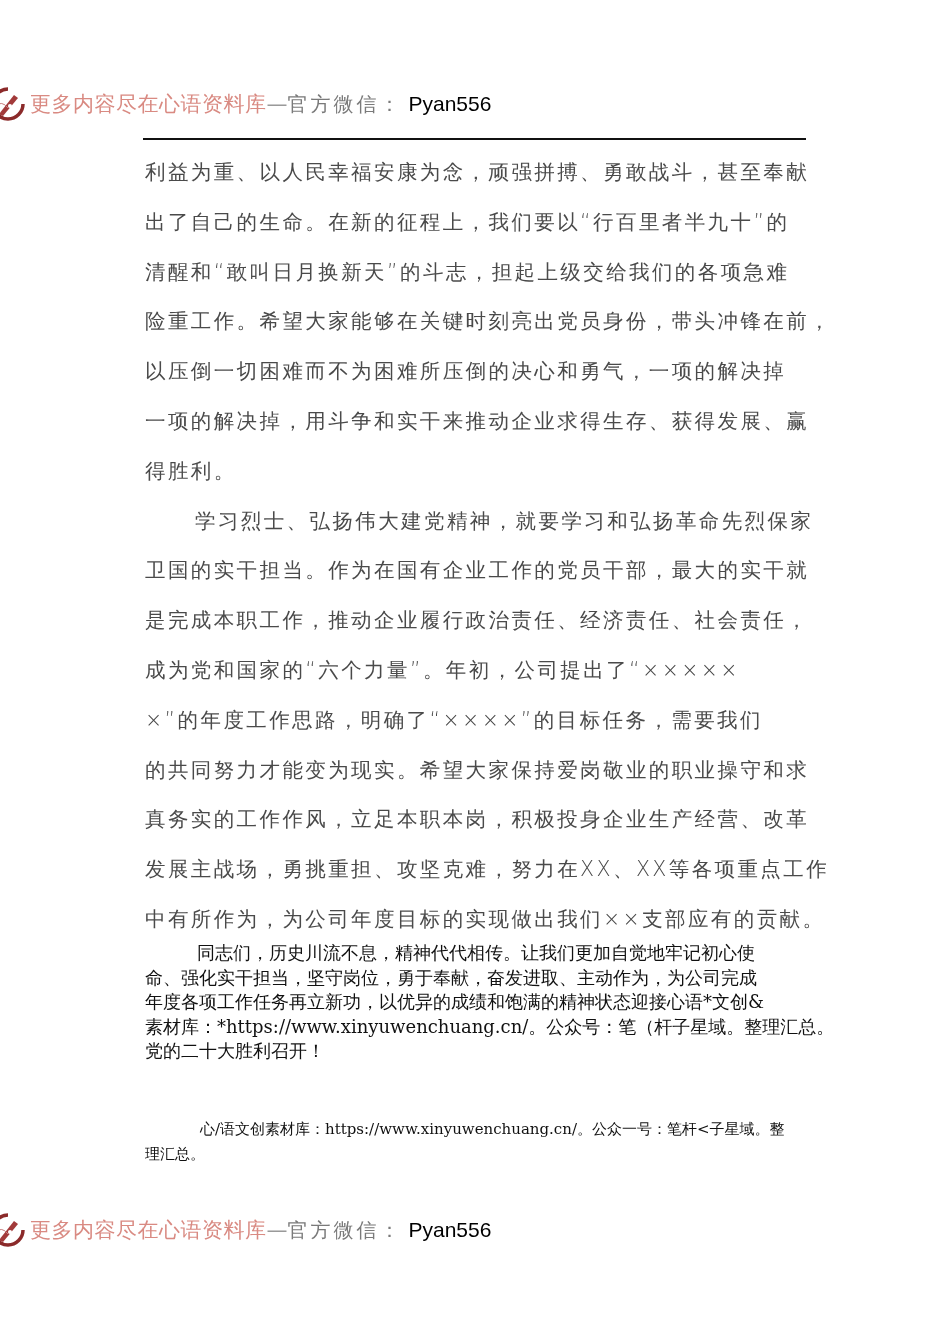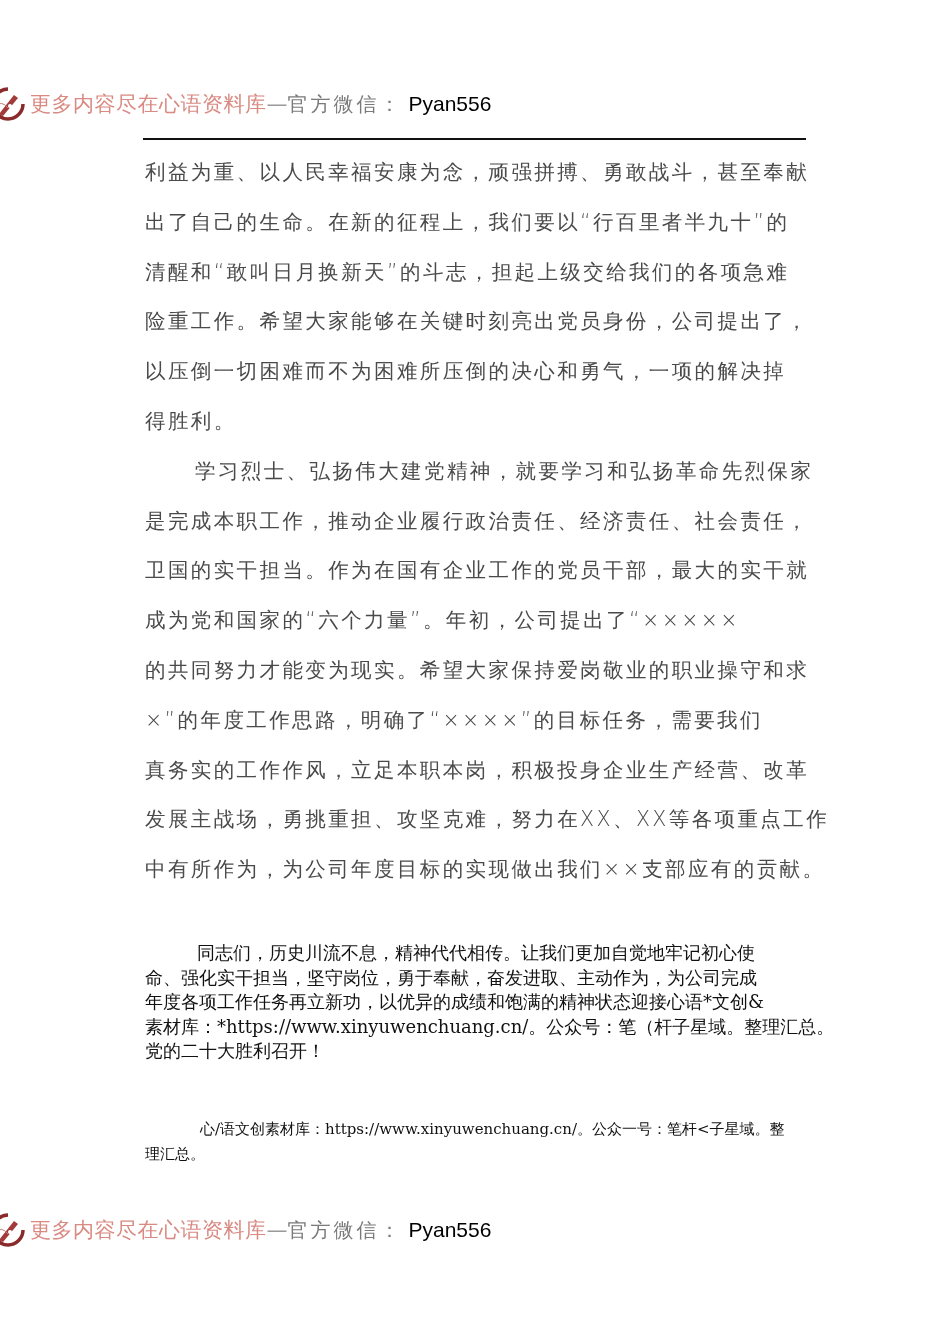--- a/index.html
+++ b/index.html
@@ -68,29 +68,30 @@
   <span class="label">官方微信：</span>
   <span class="wechat">Pyan556</span>
 </div>
 
 <div class="rule"></div>
 
 <div class="body-block">
   <div class="body-line">利益为重、以人民幸福安康为念，顽强拼搏、勇敢战斗，甚至奉献</div>
   <div class="body-line">出了自己的生命。在新的征程上，我们要以“行百里者半九十”的</div>
   <div class="body-line">清醒和“敢叫日月换新天”的斗志，担起上级交给我们的各项急难</div>
-  <div class="body-line">险重工作。希望大家能够在关键时刻亮出党员身份，公司提出了，</div>
+  <div class="body-line">险重工作。希望大家能够在关键时刻亮出党员身份，带头冲锋在前，</div>
   <div class="body-line">以压倒一切困难而不为困难所压倒的决心和勇气，一项的解决掉</div>
+  <div class="body-line">一项的解决掉，用斗争和实干来推动企业求得生存、获得发展、赢</div>
   <div class="body-line">得胜利。</div>
   <div class="body-line indent">学习烈士、弘扬伟大建党精神，就要学习和弘扬革命先烈保家</div>
+  <div class="body-line">卫国的实干担当。作为在国有企业工作的党员干部，最大的实干就</div>
   <div class="body-line">是完成本职工作，推动企业履行政治责任、经济责任、社会责任，</div>
-  <div class="body-line">卫国的实干担当。作为在国有企业工作的党员干部，最大的实干就</div>
   <div class="body-line">成为党和国家的“六个力量”。年初，公司提出了“×××××</div>
+  <div class="body-line">×”的年度工作思路，明确了“××××”的目标任务，需要我们</div>
   <div class="body-line">的共同努力才能变为现实。希望大家保持爱岗敬业的职业操守和求</div>
-  <div class="body-line">×”的年度工作思路，明确了“××××”的目标任务，需要我们</div>
   <div class="body-line">真务实的工作作风，立足本职本岗，积极投身企业生产经营、改革</div>
   <div class="body-line">发展主战场，勇挑重担、攻坚克难，努力在XX、XX等各项重点工作</div>
   <div class="body-line">中有所作为，为公司年度目标的实现做出我们××支部应有的贡献。</div>
 </div>
 
 <div class="closing">
   <div class="line indent">同志们，历史川流不息，精神代代相传。让我们更加自觉地牢记初心使</div>
   <div class="line">命、强化实干担当，坚守岗位，勇于奉献，奋发进取、主动作为，为公司完成</div>
   <div class="line">年度各项工作任务再立新功，以优异的成绩和饱满的精神状态迎接心语*文创&amp;</div>
   <div class="line">素材库：*https://www.xinyuwenchuang.cn/。公众号：笔（杆子星域。整理汇总。</div>

